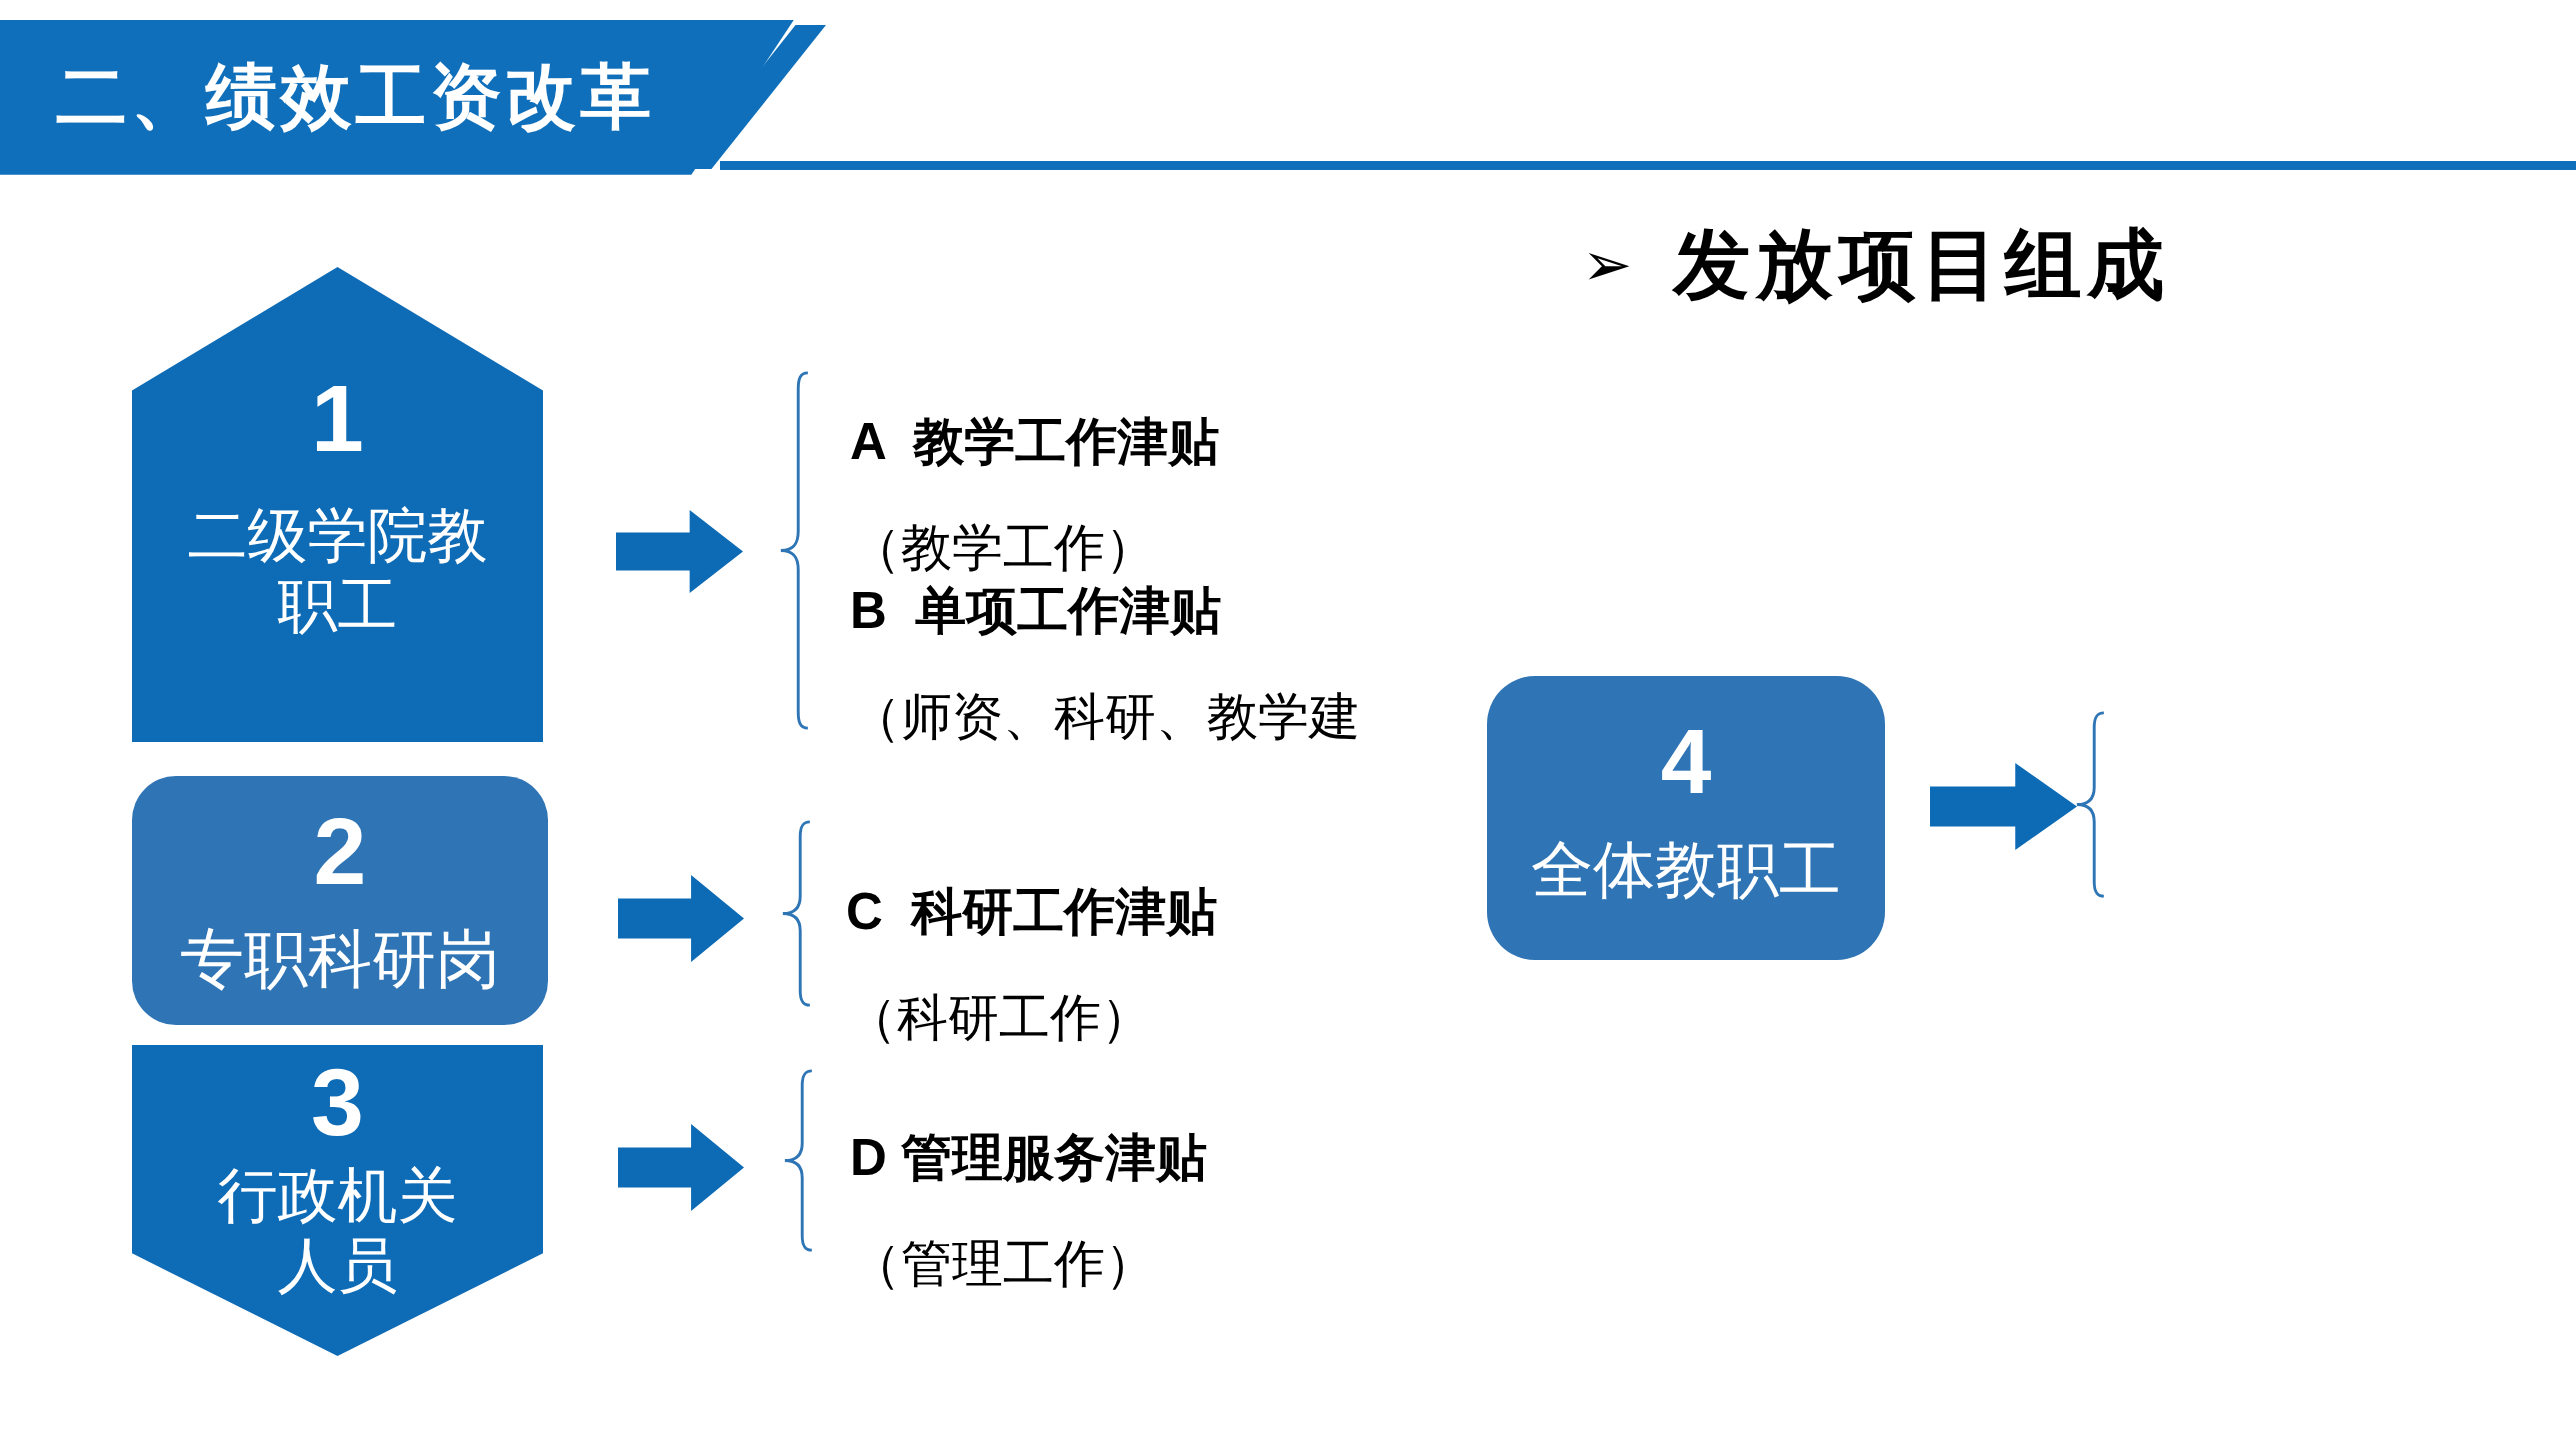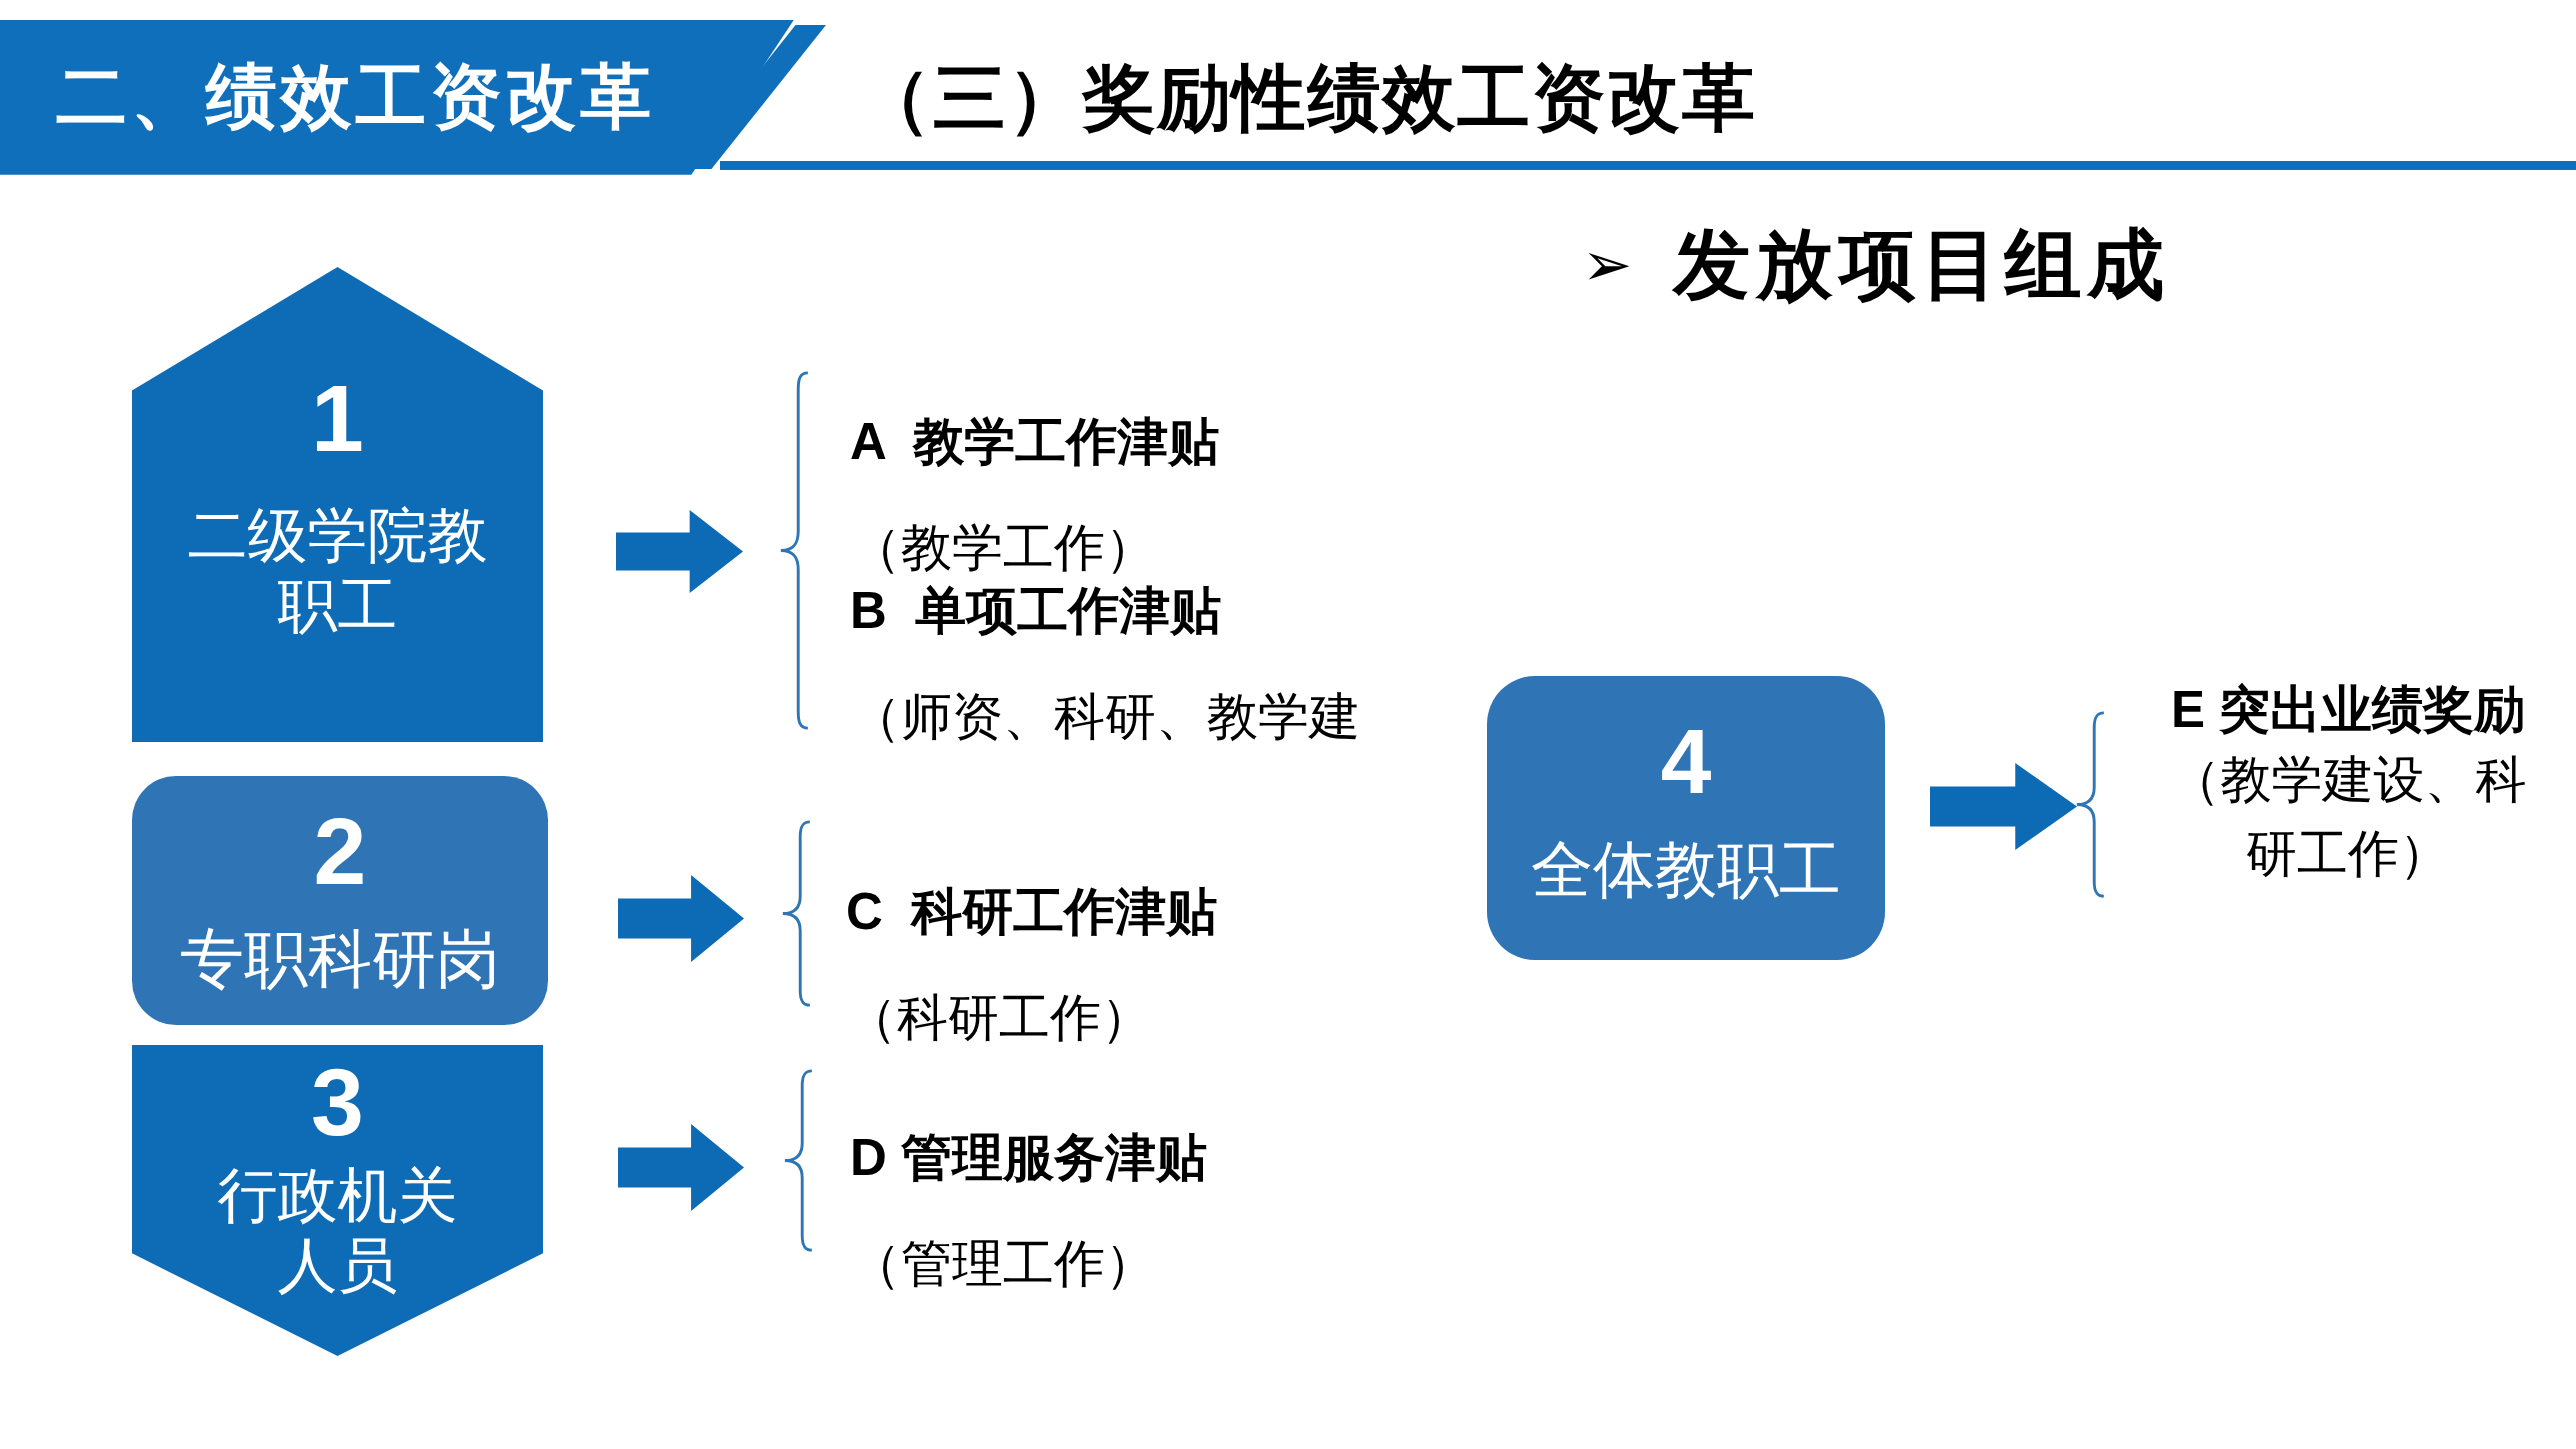--- a/index.html
+++ b/index.html
@@ -114,21 +114,20 @@
 <body>
 
 <div class="slide">
 
   <div class="banner-shadow"></div>
   <div class="banner">
     <span class="banner-title">二、绩效工资改革</span>
   </div>
   <div class="banner-stripe"></div>
   <div class="title-underline"></div>
-  <div class="section-title">（三）奖励性绩效工资改革</div>
 
   <div class="heading">
     <span class="bullet">➢</span>
     <span class="heading-text">发放项目组成</span>
   </div>
 
   <div class="node pentagon-up">
     <div class="num">1</div>
     <div class="lbl">二级学院教</div>
     <div class="lbl">职工</div>
@@ -181,20 +180,15 @@
   <div class="item" style="left:850px;top:1088px;">
     <div class="item-title">D 管理服务津贴</div>
     <div class="item-sub">（管理工作）</div>
   </div>
 
   <div class="item" style="left:846px;top:842px;">
     <div class="item-title">C  科研工作津贴</div>
     <div class="item-sub">（科研工作）</div>
   </div>
 
-  <div class="item item-e" style="left:2121px;top:676px;">
-    <div class="item-title">E 突出业绩奖励</div>
-    <div class="item-sub">（教学建设、科</div>
-    <div class="item-sub">研工作）</div>
-  </div>
 
 </div>
 
 
 </body></html>

